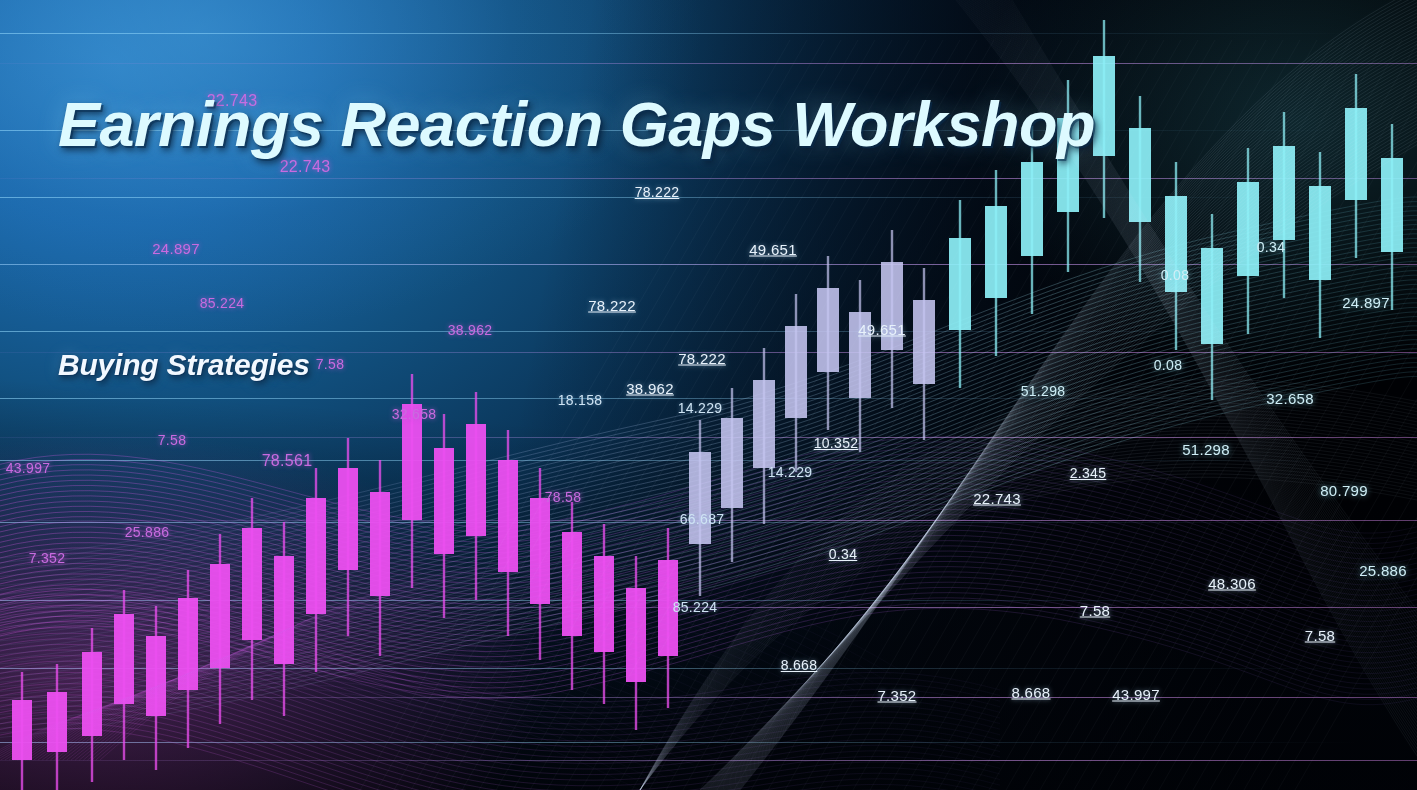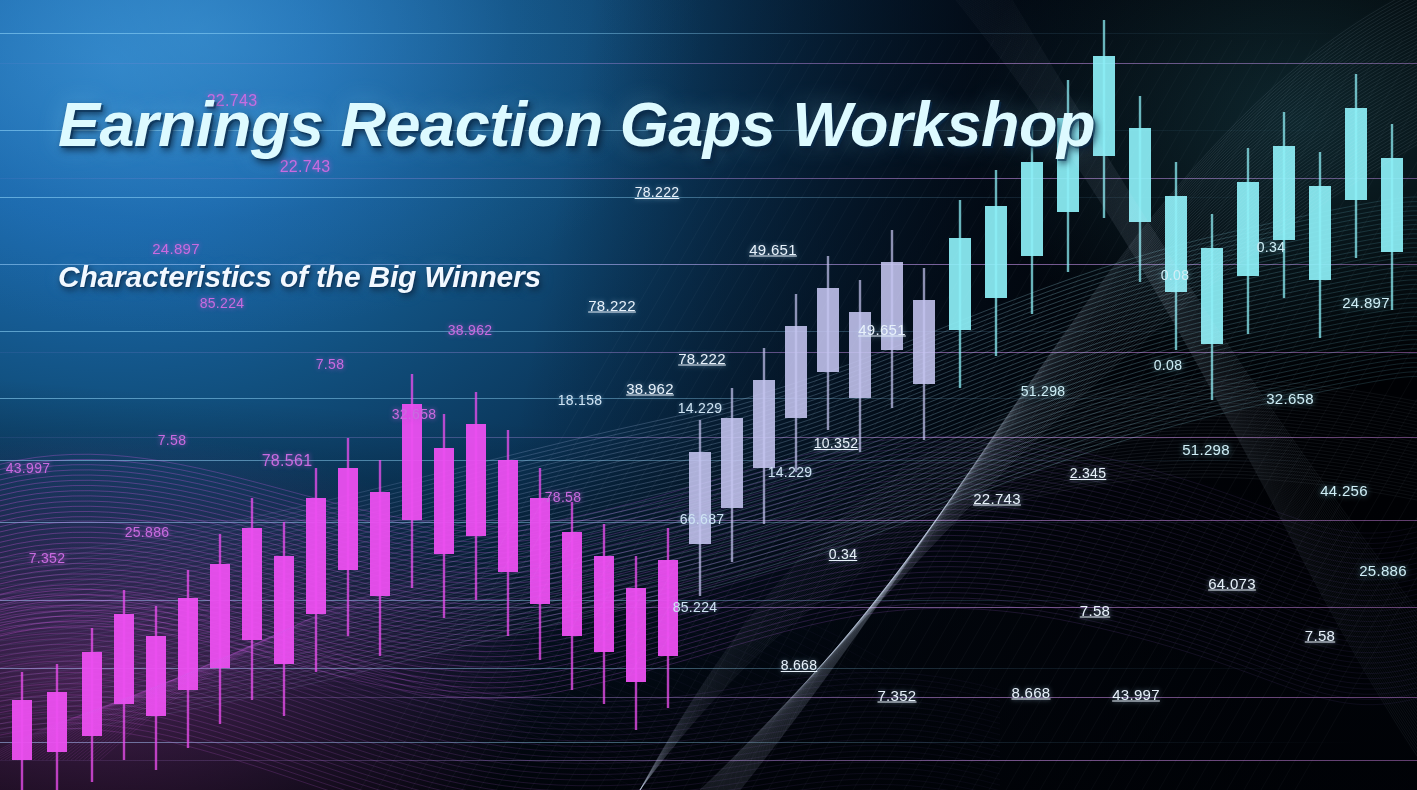--- a/index.html
+++ b/index.html
@@ -829,24 +829,24 @@
       <div class="num white" style="left: 1136px; top: 694px; font-size: 15px;">43.997</div>
       <div class="num white" style="left: 997px; top: 498px; font-size: 15px;">22.743</div>
       <div class="num white" style="left: 1088px; top: 473px; font-size: 14px;">2.345</div>
       <div class="num cyan" style="left: 1043px; top: 391px; font-size: 14px;">51.298</div>
       <div class="num cyan" style="left: 1206px; top: 449px; font-size: 15px;">51.298</div>
       <div class="num cyan" style="left: 1175px; top: 275px; font-size: 14px;">0.08</div>
       <div class="num cyan" style="left: 1168px; top: 365px; font-size: 14px;">0.08</div>
       <div class="num cyan" style="left: 1271px; top: 247px; font-size: 14px;">0.34</div>
       <div class="num cyan" style="left: 1366px; top: 302px; font-size: 15px;">24.897</div>
       <div class="num cyan" style="left: 1290px; top: 398px; font-size: 15px;">32.658</div>
-      <div class="num cyan" style="left: 1344px; top: 490px; font-size: 15px;">44.256</div>
+      <div class="num cyan" style="left: 1344px; top: 490px; font-size: 15px;">80.799</div>
       <div class="num cyan" style="left: 1383px; top: 570px; font-size: 15px;">25.886</div>
-      <div class="num white" style="left: 1232px; top: 583px; font-size: 15px;">64.073</div>
+      <div class="num white" style="left: 1232px; top: 583px; font-size: 15px;">48.306</div>
       <div class="num white" style="left: 1095px; top: 610px; font-size: 15px;">7.58</div>
       <div class="num white" style="left: 1320px; top: 635px; font-size: 15px;">7.58</div>
     </div>
 
   <div class="text-layer">
     <div id="main-title">Earnings Reaction Gaps Workshop</div>
-    <div class="subtitle" id="subtitle-0">Characteristics of the Big Winners</div>
+    <div class="subtitle" id="subtitle-1">Buying Strategies</div>
   </div>
 </div>
 
 </body></html>

